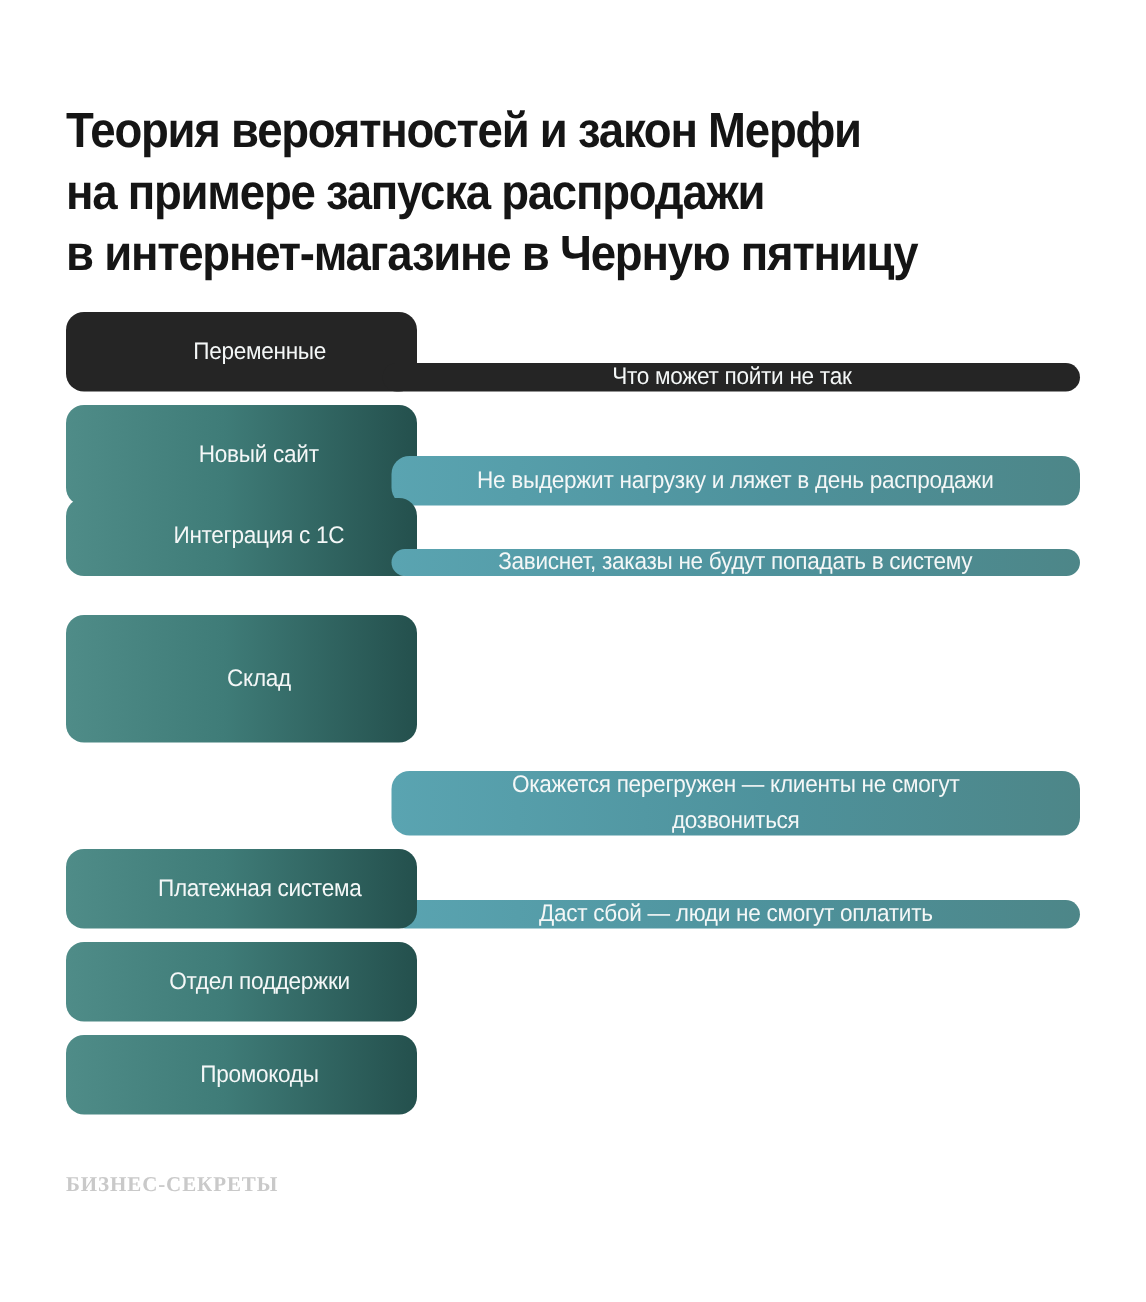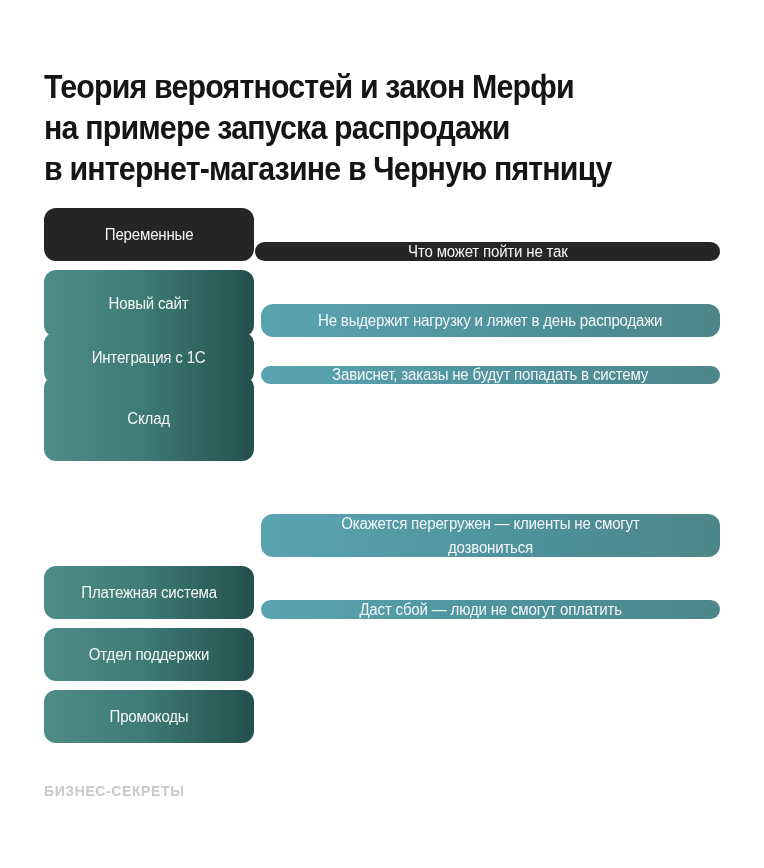--- a/index.html
+++ b/index.html
@@ -18,29 +18,29 @@
     .table { position: absolute; left: 44px; top: 208px; width: 676px; }
     .row { position: absolute; left: 0; width: 676px; }
     .cell {
       position: absolute; top: 0; bottom: 0; border-radius: 12px;
       display: flex; align-items: center; justify-content: center; text-align: center;
       color: #f4f7f7; font-size: 16px; line-height: 24px;
       font-family: "Liberation Sans", sans-serif;
       letter-spacing: -0.2px;
     }
     .cell .txt { transform: scaleX(0.94); display: inline-block; }
-    .c-left { left: 0; width: 210px; }
+    .c-left { left: 0; width: 210px; padding-left: 24px; }
     .c-right { left: 217px; width: 459px; margin-top: 34px; }
     .header .cell { background: #252525; }
     .header .c-right { left: 211px; width: 465px; }
     .left-teal { background: linear-gradient(90deg, #4f8c88 0%, #3f7c78 45%, #24504d 100%); }
     .right-teal { background: linear-gradient(90deg, #5aa4b1 0%, #4e929c 55%, #4d8688 100%); }
     .footer {
       position: absolute; left: 44px; top: 783px;
-      font-family: Liberation Sans, sans-serif; font-weight: 700; font-size: 14px;
+      font-family: Liberation Serif, serif; font-weight: 700; font-size: 14px;
       color: #c9c9c9; letter-spacing: 0.6px;
     }
   </style>
 </head>
 <body>
 
 <h1 class="title">
   <span>Теория вероятностей и закон Мерфи</span>
   <span>на примере запуска распродажи</span>
   <span>в интернет-магазине в Черную пятницу</span>
@@ -67,21 +67,21 @@
 
   <div class="row" style="top:124px; height:52px;">
     <div class="cell c-left left-teal">
         <span class="txt">Интеграция с 1С</span>
       </div>
     <div class="cell c-right right-teal">
         <span class="txt">Зависнет, заказы не будут попадать в систему</span>
       </div>
   </div>
 
-  <div class="row" style="top:168px; height:85px;">
+  <div class="row" style="top:202px; height:85px;">
     <div class="cell c-left left-teal">
         <span class="txt">Склад</span>
       </div>
   </div>
 
   <div class="row" style="top:272px; height:77px;">
     <div class="cell c-right right-teal" style="padding:0 50px; box-sizing:border-box;">
         <span class="txt">Окажется перегружен — клиенты не смогут дозвониться</span>
       </div>
   </div>

